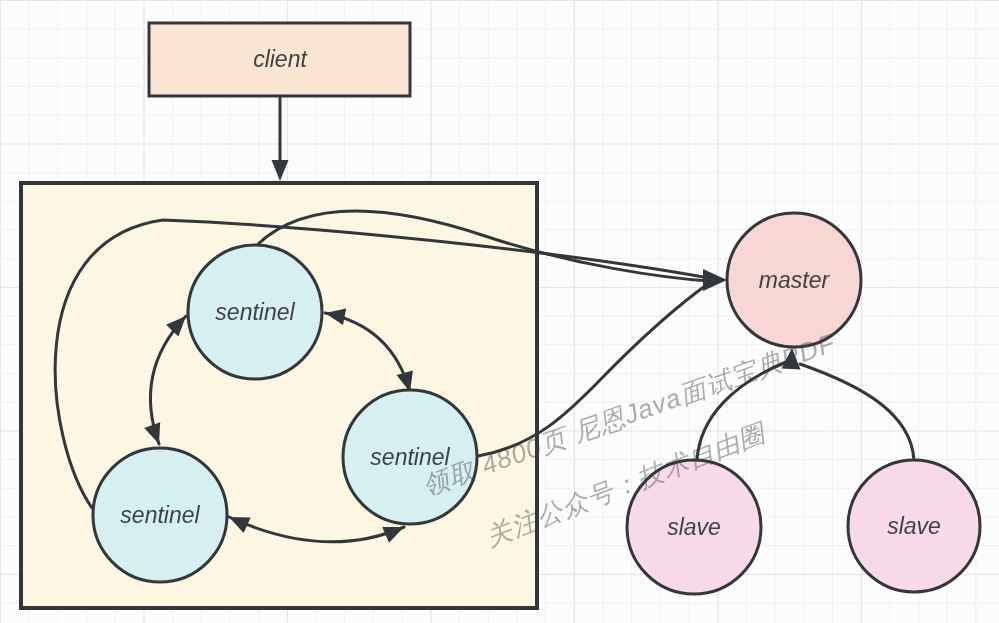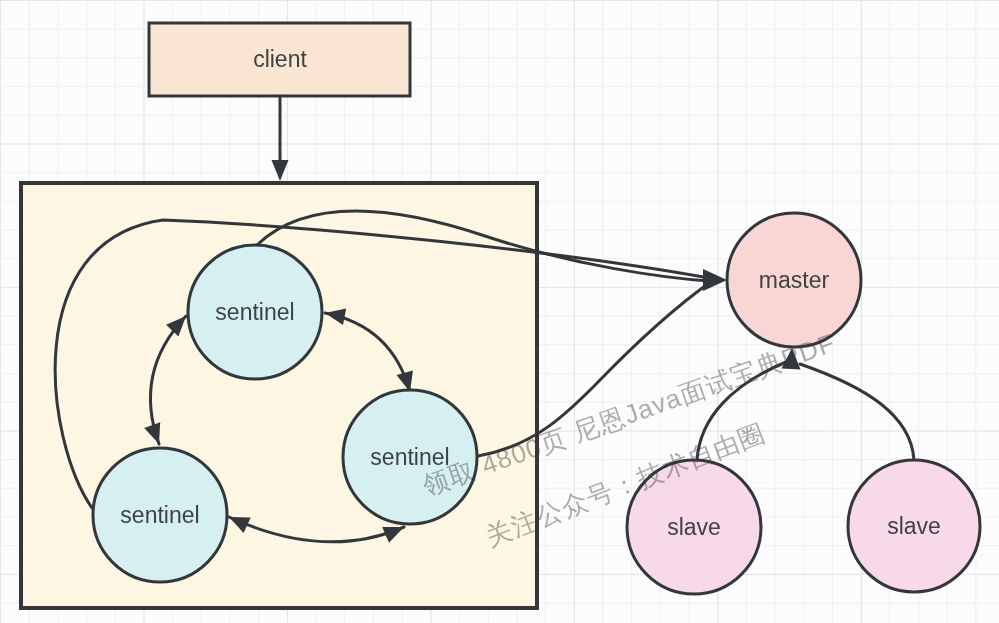--- a/index.html
+++ b/index.html
@@ -8,20 +8,21 @@
     width:999px;height:623px;
     overflow:hidden;
     background-color:var(--canvas_bg,#fcfcfc);
     background-image:
       linear-gradient(var(--grid_major,#e6e6e6) 1px, transparent 1px),
       linear-gradient(90deg, var(--grid_major,#e6e6e6) 1px, transparent 1px),
       linear-gradient(var(--grid_minor,#efefef) 1px, transparent 1px),
       linear-gradient(90deg, var(--grid_minor,#efefef) 1px, transparent 1px);
     background-size:143.5px 143.5px,143.5px 143.5px,28.7px 28.7px,28.7px 28.7px;
     font-family:"Liberation Sans",sans-serif;
+    font-style:italic;
   }
   #diagram-svg{position:absolute;left:0;top:0;z-index:1;}
   .shape{stroke:var(--stroke,#33373b);}
   .rect-node{stroke-width:3;}
   .container-box{stroke-width:4;}
   .circle-node{stroke-width:3;}
   .fill-client{fill:var(--client_fill,#fae5d2);}
   .fill-box{fill:var(--box_fill,#fcf6e3);}
   .fill-sentinel{fill:var(--sentinel_fill,#d6f0f2);}
   .fill-master{fill:var(--master_fill,#f8d6d3);}

